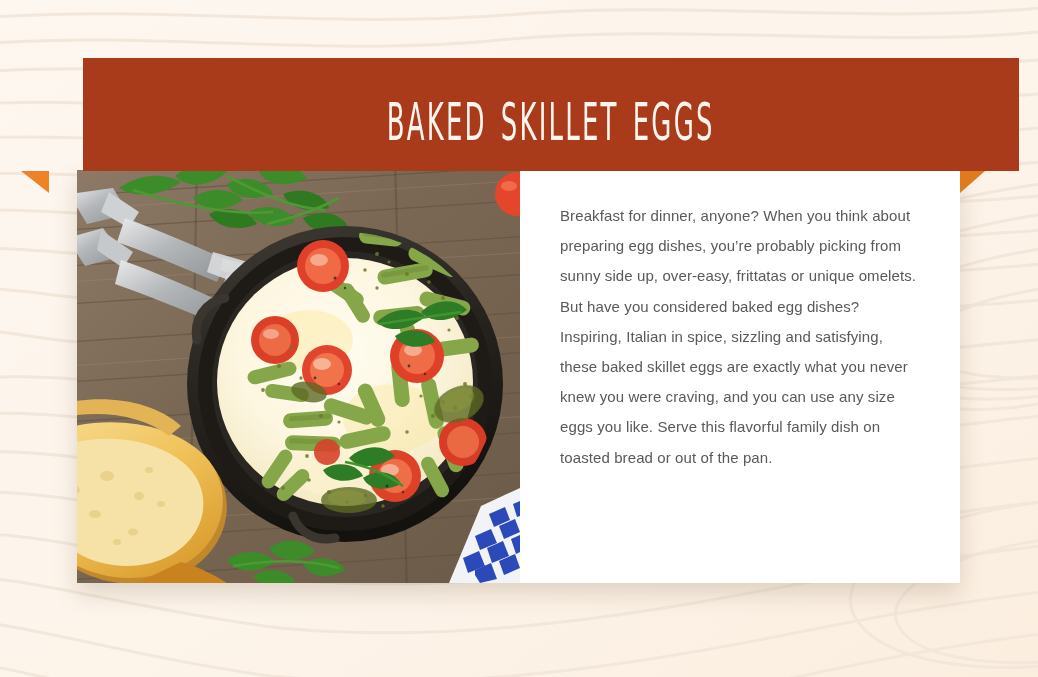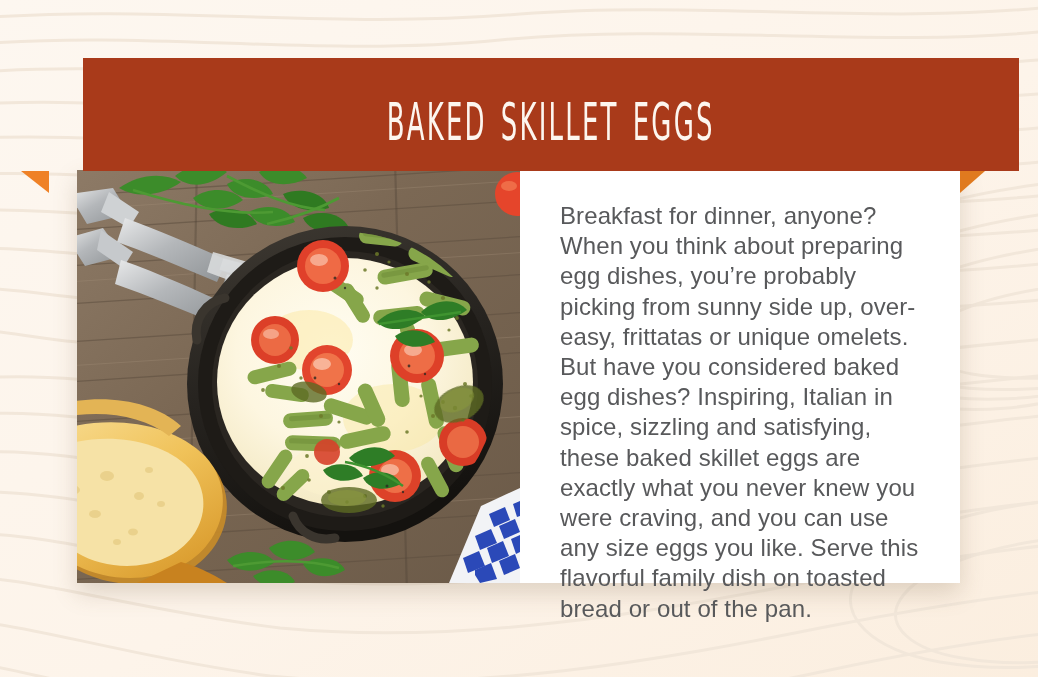--- a/index.html
+++ b/index.html
@@ -26,21 +26,21 @@
   }
   #photo-pane {
     width:443px; height:413px;
     position:relative; overflow:hidden; flex:0 0 443px;
   }
   #photo-pane svg { display:block; width:443px; height:413px; }
   #text-pane {
     flex:1; padding:31px 38px 0 40px;
   }
   #body-copy {
-    font-size:24px;
+    font-size:15px;
     line-height:30.2px;
     color:#58595b;
     letter-spacing:.1px;
   }
 
   
   #banner {
     position:absolute;
     left:49px; top:58px;
     width:936px; height:113px;

